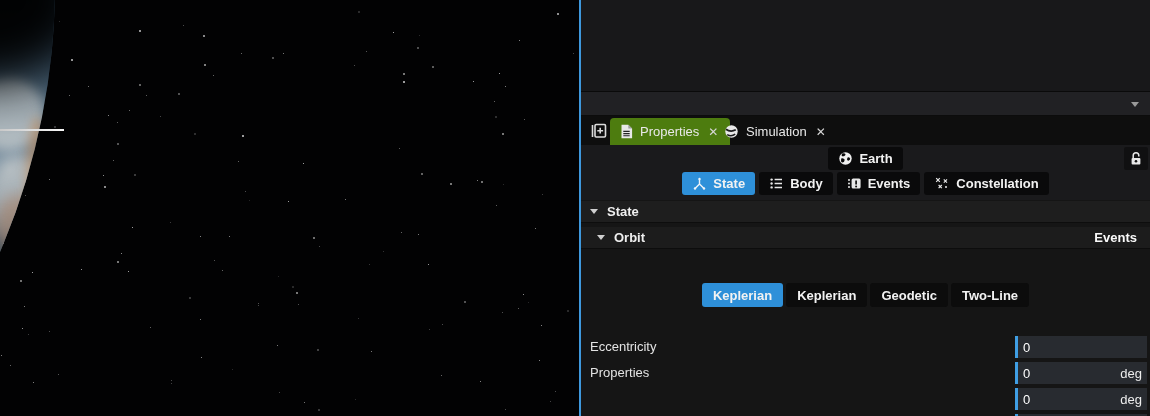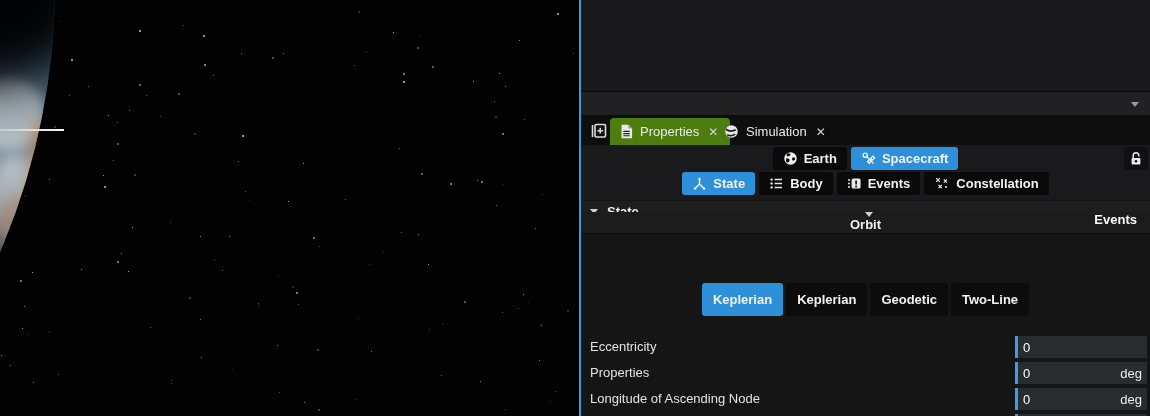--- a/index.html
+++ b/index.html
@@ -57,37 +57,37 @@
     background:#0a0a0b; color:#f2f2f2; border:none; border-radius:3px; font-size:13px; font-weight:600;
     font-family:"Liberation Sans", sans-serif; cursor:pointer; }
   .tbtn.blue { background:#2e90d9; }
   .lockbtn { position:absolute; right:2px; top:2px; width:24px; height:23px; background:#101011; border:none;
     border-radius:2px; display:flex; align-items:center; justify-content:center; cursor:pointer; }
 
   .content { position:absolute; left:0; top:200px; width:569px; height:216px; background:#151515; overflow:hidden; }
   .sec-header { position:absolute; left:0; width:569px; height:22px; display:flex; align-items:center;
     font-size:13px; font-weight:700; color:#efefef; border-bottom:1px solid #0d0d0d; }
   .sec-state { top:1px; background:#1e1e1e; }
-  .sec-orbit { top:12px; background:#1c1c1c;flex-direction:column; }
+  .sec-orbit { top:27px; background:#1c1c1c; }
   .sec-caret { border-top-color:#cfcfcf; margin-right:9px; }
   .sec-state .sec-caret { margin-left:9px; }
   .sec-orbit .sec-caret { margin-left:16px; }
   .tools { position:absolute; right:13px; font-weight:700; color:#fafafa; cursor:pointer; }
 
   .pb-row { position:absolute; left:0; top:50px; width:569px; height:28px; }
   .flabel, .pb-label { font-size:13px; color:#e3e3e3; }
   .pb-label { position:absolute; left:9px; top:6px; }
   .dd-highlight { position:absolute; left:430px; top:47px; width:135px; height:33px;
     border:3px solid #d21c1c; }
   .dropdown { width:129px; height:27px; background:#54575b; display:flex; align-items:center;
     justify-content:space-between; padding:0 8px; font-size:13px; color:#fff; cursor:pointer; }
   .dd-caret { border-top-color:#e8e8e8; }
 
   .rep-tabs { position:absolute; left:0; top:83px; width:569px; display:flex; justify-content:center; gap:3px; }
-  .rbtn { height:33px; padding:0 11px; background:#0c0c0c; color:#f2f2f2; border:none; border-radius:3px;
+  .rbtn { height:24px; padding:0 11px; background:#0c0c0c; color:#f2f2f2; border:none; border-radius:3px;
     font-size:13px; font-weight:600; font-family:"Liberation Sans", sans-serif; cursor:pointer; }
   .rbtn.blue { background:#2e90d9; }
 
   .frow { position:absolute; left:0; width:569px; height:22px; }
   .frow .flabel { position:absolute; left:9px; top:0; line-height:22px; }
   .fbox { position:absolute; left:434px; top:0; width:132px; height:22px; background:#282b30;
     border-left:3px solid #3f9ee3; display:flex; align-items:center; padding:0 5px; gap:4px; }
   .fbox input { flex:1; min-width:0; background:transparent; border:none; outline:none; color:#fff;
     font-size:13px; font-family:"Liberation Sans", sans-serif; padding:0; }
   .unit { font-size:13px; color:#ededed; white-space:nowrap; }
@@ -286,31 +286,20 @@
       <div class="trow trow1">
         <button class="tbtn">
           <svg width="15" height="15" viewBox="0 0 15 15">
             <circle cx="7.5" cy="7.5" r="6.2" fill="#f0f0f0"></circle>
             <path d="M4 2.6 q2.4 -1 3.4 0.4 q0.6 1.2 -1 2 q-2.2 0.8 -2.8 -0.6 z" fill="#0a0a0b"></path>
             <path d="M3.2 7.4 q2 -0.6 3 0.8 q1 1.6 -0.4 2.8 q-1.8 1.2 -2.8 -0.8 z" fill="#0a0a0b"></path>
             <path d="M9.6 6.4 q1.8 -0.4 2.4 1 q0.4 1.6 -1.2 2.2 q-1.6 0.4 -1.8 -1.4 z" fill="#0a0a0b"></path>
           </svg>
           <span>Earth</span>
         </button>
-        <button class="tbtn blue">
-          <svg width="15" height="15" viewBox="0 0 15 15">
-            <circle cx="4.2" cy="4.2" r="2.1" fill="none" stroke="#eef4f9" stroke-width="1.4"></circle>
-            <path d="M5.8 5.8 L12.6 12.6" stroke="#eef4f9" stroke-width="1.3"></path>
-            <g transform="rotate(45 9.4 9.4)" fill="none" stroke="#eef4f9" stroke-width="1.3">
-              <rect x="8.2" y="4.6" width="2.4" height="3.2"></rect>
-              <rect x="8.2" y="9" width="2.4" height="3.2"></rect>
-            </g>
-          </svg>
-          <span>Spacecraft</span>
-        </button>
       </div>
       <button class="lockbtn">
         <svg width="14" height="15" viewBox="0 0 14 15">
           <path d="M4.2 7 V4.6 a2.8 2.8 0 0 1 5.6 0 V5.6" fill="none" stroke="#e8e8e8" stroke-width="1.5"></path>
           <rect x="2.6" y="7" width="8.8" height="6.6" rx="1" fill="#e8e8e8"></rect>
           <circle cx="7" cy="10.2" r="1.3" fill="#111"></circle>
         </svg>
       </button>
       <div class="trow trow2">
         <button class="tbtn blue">
@@ -388,21 +377,20 @@
 
       <div class="frow" style="top:162px">
         <span class="flabel">Properties</span>
         <div class="fbox">
           <input value="0" style="">
           <span class="unit">deg</span>
         </div>
       </div>
 
       <div class="frow" style="top:188px">
-        <span class="flabel">Longitude of Ascending Node</span>
         <div class="fbox">
           <input value="0" style="">
           <span class="unit">deg</span>
         </div>
       </div>
 
       <div class="frow" style="top:214px">
         <div class="fbox"></div>
       </div>
 

